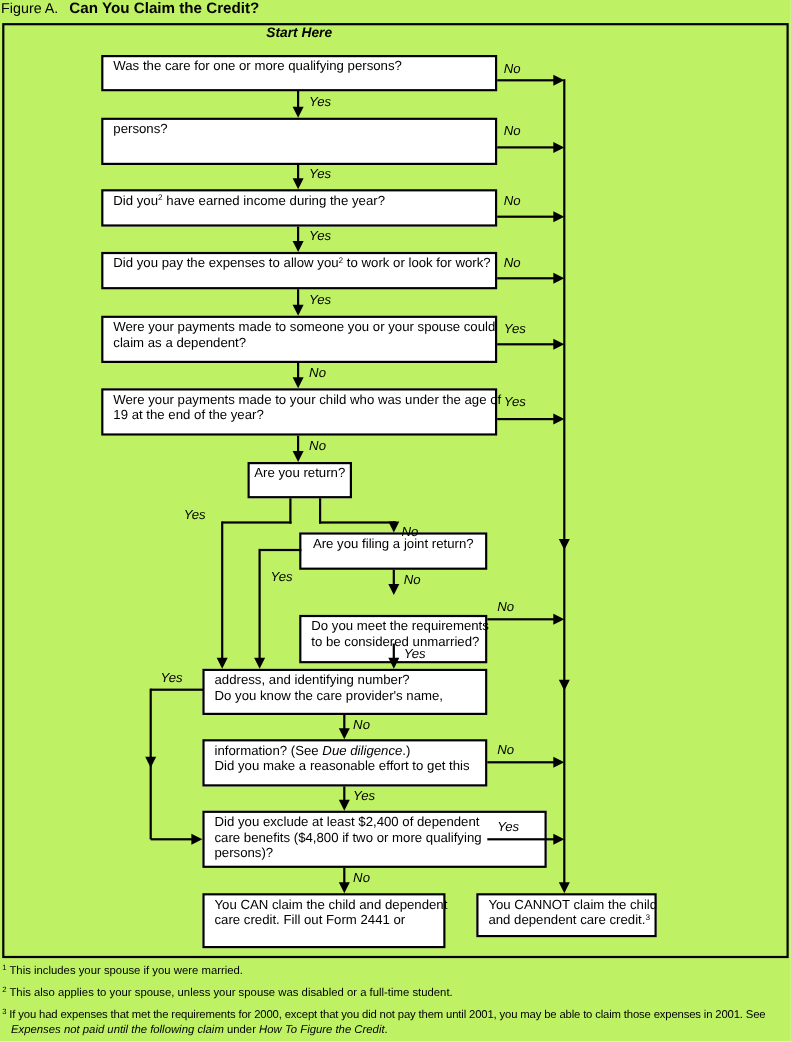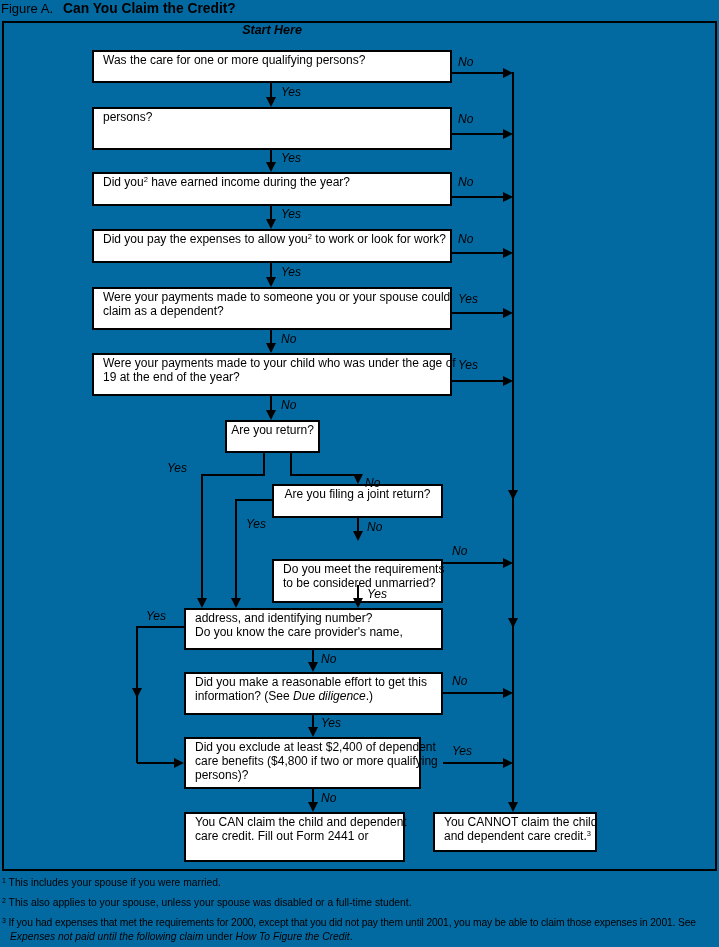--- a/index.html
+++ b/index.html
@@ -1,16 +1,16 @@
 <!DOCTYPE html>
 <html><head>
 <meta charset="utf-8">
 <style>
   html,body{margin:0;padding:0;background:#fff;}
-  #page{position:relative;width:719px;height:947px;background:#0369a1;overflow:hidden;
+  #page{position:relative;width:719px;height:947px;background:#bef264;overflow:hidden;
         font-family:"Liberation Sans",sans-serif;color:#000;}
   .frame{position:absolute;border:2px solid #000;box-sizing:border-box;background:transparent;}
   .box{position:absolute;border:2px solid #000;box-sizing:border-box;background:#fff;
        display:flex;flex-direction:column;justify-content:flex-start;
        font-size:12px;line-height:14px;padding:1px 3px 1px 9px;}
   .box .ln{white-space:nowrap;}
   .box.centered{align-items:center;padding:1px 2px;}
   .hline{position:absolute;height:2px;background:#000;}
   .vline{position:absolute;width:2px;background:#000;}
   .arr-r{position:absolute;width:0;height:0;border-top:5px solid transparent;
@@ -80,25 +80,25 @@
     <div class="ln">Do you meet the requirements</div>
     <div class="ln">to be considered unmarried?</div>
   </div>
 
   <div class="box" style="left:184px;top:608px;width:259px;height:42px;">
     <div class="ln">address, and identifying number?</div>
     <div class="ln">Do you know the care provider's name,</div>
   </div>
 
   <div class="box" style="left:184px;top:672px;width:259px;height:43px;">
+    <div class="ln"><span>information? (See </span><span class="it">Due diligence</span><span>.)</span></div>
     <div class="ln">Did you make a reasonable effort to get this</div>
-    <div class="ln"><span>information? (See </span><span class="it">Due diligence</span><span>.)</span></div>
-  </div>
-
-  <div class="box" style="left:184px;top:737px;width:237px;height:52px;">
+  </div>
+
+  <div class="box" style="left:184px;top:737px;width:313px;height:52px;">
     <div class="ln">Did you exclude at least $2,400 of dependent</div>
     <div class="ln">care benefits ($4,800 if two or more qualifying</div>
     <div class="ln">persons)?</div>
   </div>
 
   <div class="box" style="left:184px;top:812px;width:221px;height:50px;">
     <div class="ln">You CAN claim the child and dependent</div>
     <div class="ln">care credit. Fill out Form 2441 or</div>
   </div>
 

